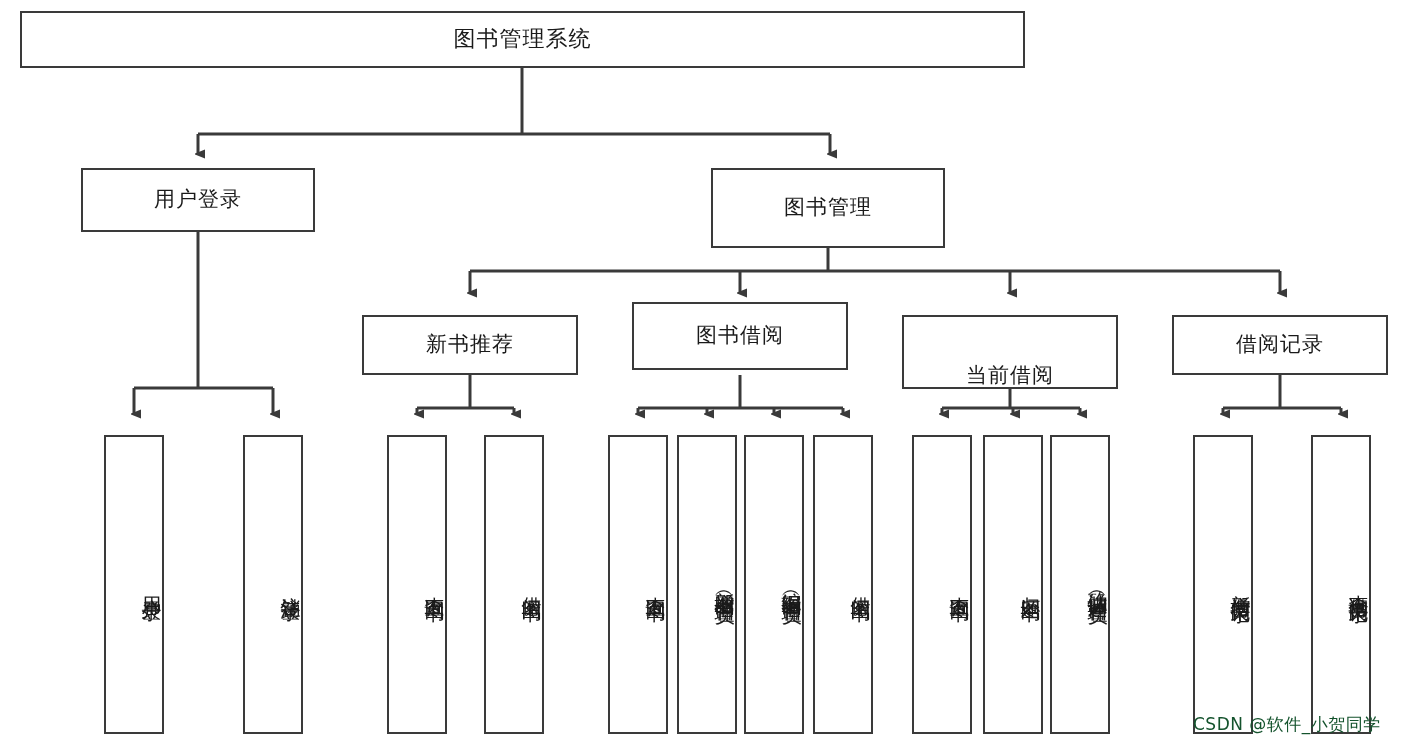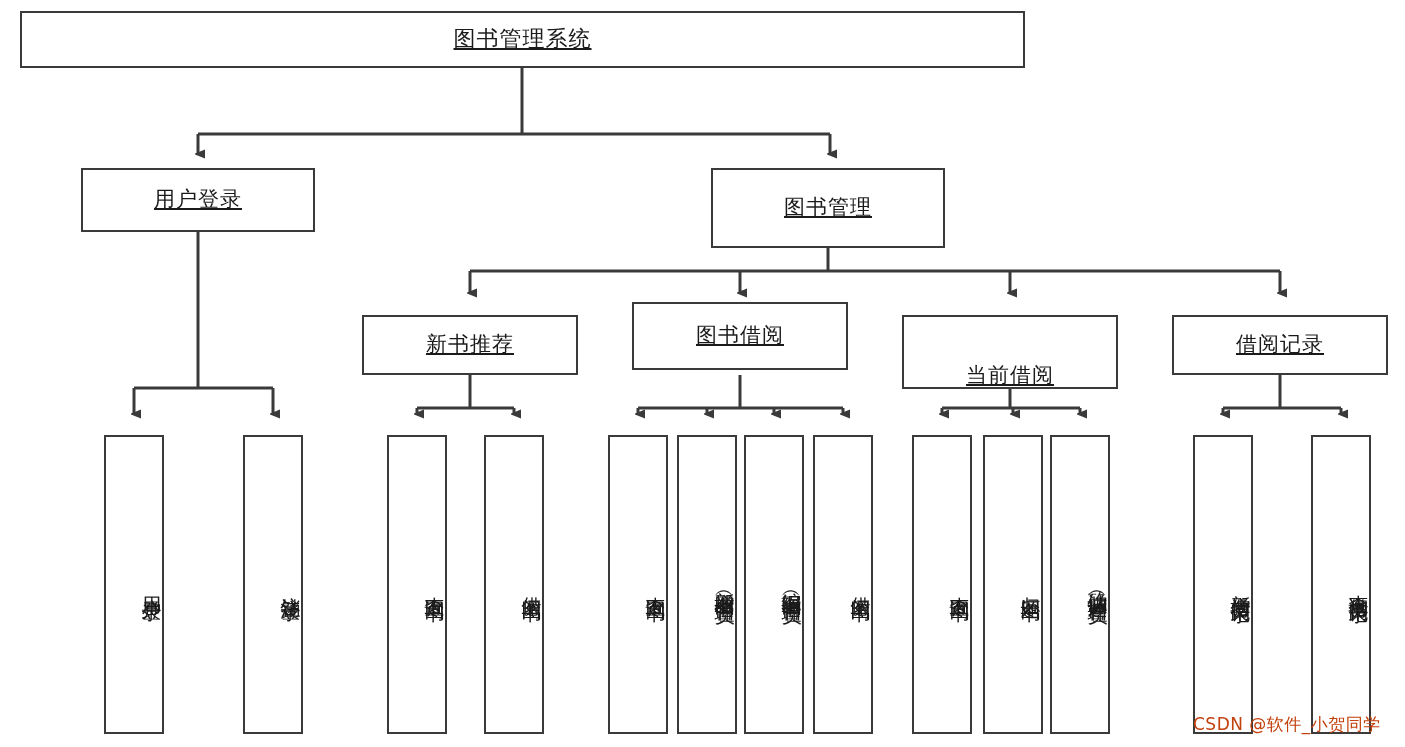--- a/index.html
+++ b/index.html
@@ -35,21 +35,20 @@
     align-items: center;
     justify-content: center;
     color: #1a1a1a;
     z-index: 2;
   }
   .node-h {
     font-size: 21px;
     letter-spacing: 1px;
     line-height: 1.1;
     white-space: nowrap;
-    text-decoration: underline;
   }
   .node-root {
     font-size: 22px;
   }
   .node-v {
     font-size: 20px;
     writing-mode: vertical-rl;
     text-orientation: upright;
     letter-spacing: 2px;
     line-height: 1.05;
@@ -59,21 +58,21 @@
     text-align: center;
   }
   .node-v .vlabel {
     writing-mode: vertical-rl;
     text-orientation: upright;
     display: block;
   }
   .watermark {
     position: absolute;
     font-size: 17px;
-    color: #c2410c;
+    color: #14532d;
     white-space: nowrap;
     letter-spacing: 0.5px;
     z-index: 3;
   }
 </style>
 </head>
 <body>
 
 <div id="canvas">
 

